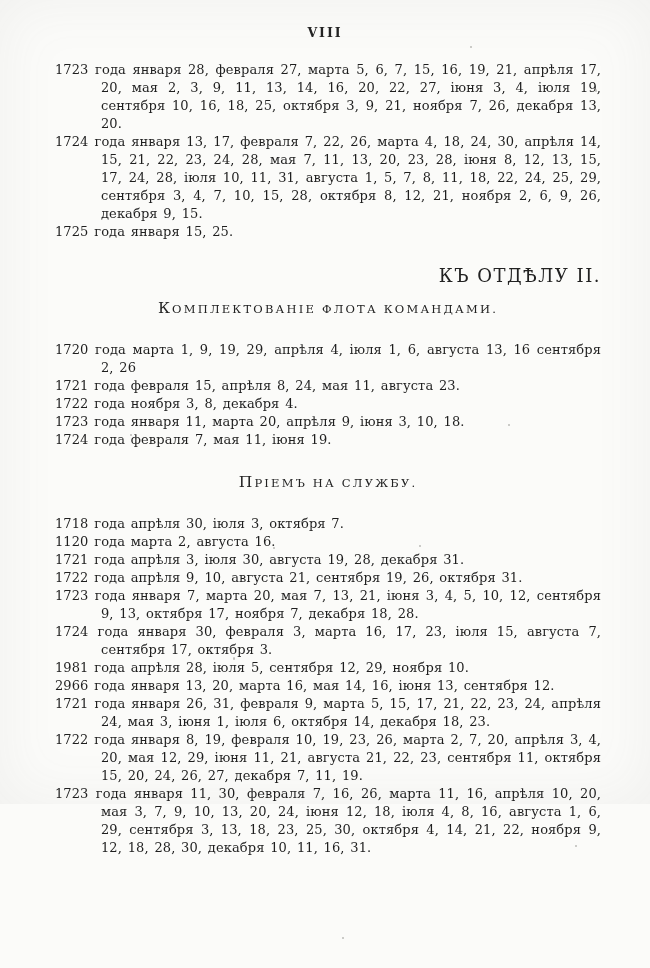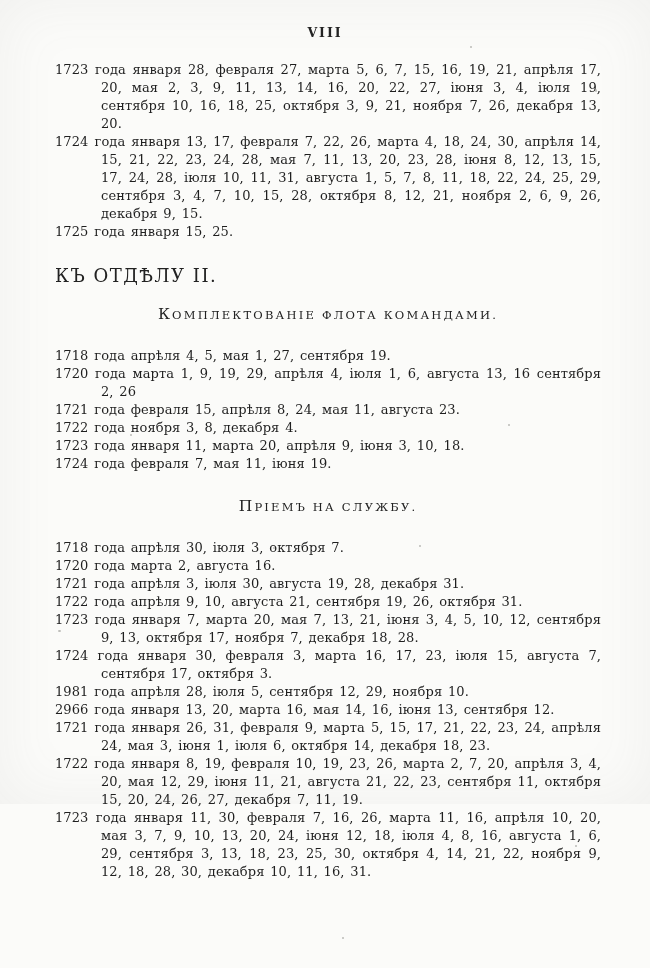--- a/index.html
+++ b/index.html
@@ -36,41 +36,41 @@
     margin: 0;
     padding-left: 46px;
     text-indent: -46px;
     text-align: justify;
     font-size: 13px;
     line-height: 18px;
     word-spacing: 1.5px;
     letter-spacing: 0.1px;
   }
   h2.section-title {
-    text-align: left;
+    text-align: right;
     font-weight: normal;
     font-size: 18px;
     letter-spacing: 1.5px;
     margin: 24px 0 0 0;
     color: #222;
   }
   h3.section-subtitle {
     text-align: center;
     font-weight: normal;
     font-size: 11.5px;
     letter-spacing: 2.2px;
     text-transform: uppercase;
     margin: 24px 0 24px 0;
     color: #222;
   }
   h3.section-subtitle::first-letter {
     font-size: 15.5px;
   }
   section.section h2.section-title + h3.section-subtitle {
-    margin-top: 19px;
+    margin-top: 13px;
     margin-bottom: 24px;
   }
   .speck {
     position: absolute;
     background: #7e7e78;
     border-radius: 50%;
     opacity: 0.5;
   }
 </style>
 </head>
@@ -83,33 +83,32 @@
     <div class="entries">
         <p class="entry">1723 года января 28, февраля 27, марта 5, 6, 7, 15, 16, 19, 21, апрѣля 17, 20, мая 2, 3, 9, 11, 13, 14, 16, 20, 22, 27, іюня 3, 4, іюля 19, сентября 10, 16, 18, 25, октября 3, 9, 21, ноября 7, 26, декабря 13, 20.</p>
         <p class="entry">1724 года января 13, 17, февраля 7, 22, 26, марта 4, 18, 24, 30, апрѣля 14, 15, 21, 22, 23, 24, 28, мая 7, 11, 13, 20, 23, 28, іюня 8, 12, 13, 15, 17, 24, 28, іюля 10, 11, 31, августа 1, 5, 7, 8, 11, 18, 22, 24, 25, 29, сентября 3, 4, 7, 10, 15, 28, октября 8, 12, 21, ноября 2, 6, 9, 26, декабря 9, 15.</p>
         <p class="entry">1725 года января 15, 25.</p>
       </div>
     <div>
         <section class="section">
           <h2 class="section-title">КЪ ОТДѢЛУ II.</h2>
           <h3 class="section-subtitle">Комплектованіе флота командами.</h3>
           <div class="entries">
-            <p class="entry">1718 года апрѣля 4, 5, мая 1, 27, сентября 19.</p>
             <p class="entry">1720 года марта 1, 9, 19, 29, апрѣля 4, іюля 1, 6, августа 13, 16 сентября 2, 26</p>
             <p class="entry">1721 года февраля 15, апрѣля 8, 24, мая 11, августа 23.</p>
             <p class="entry">1722 года ноября 3, 8, декабря 4.</p>
             <p class="entry">1723 года января 11, марта 20, апрѣля 9, іюня 3, 10, 18.</p>
             <p class="entry">1724 года февраля 7, мая 11, іюня 19.</p>
           </div>
         </section>
         <section class="section">
           <h3 class="section-subtitle">Пріемъ на службу.</h3>
           <div class="entries">
             <p class="entry">1718 года апрѣля 30, іюля 3, октября 7.</p>
-            <p class="entry">1720 года марта 2, августа 16.</p>
+            <p class="entry">1120 года марта 2, августа 16.</p>
             <p class="entry">1721 года апрѣля 3, іюля 30, августа 19, 28, декабря 31.</p>
             <p class="entry">1722 года апрѣля 9, 10, августа 21, сентября 19, 26, октября 31.</p>
             <p class="entry">1723 года января 7, марта 20, мая 7, 13, 21, іюня 3, 4, 5, 10, 12, сентября 9, 13, октября 17, ноября 7, декабря 18, 28.</p>
             <p class="entry">1724 года января 30, февраля 3, марта 16, 17, 23, іюля 15, августа 7, сентября 17, октября 3.</p>
           </div>
         </section>
         <section class="section">
           <div class="entries">
             <p class="entry">1981 года апрѣля 28, іюля 5, сентября 12, 29, ноября 10.</p>
             <p class="entry">2966 года января 13, 20, марта 16, мая 14, 16, іюня 13, сентября 12.</p>

